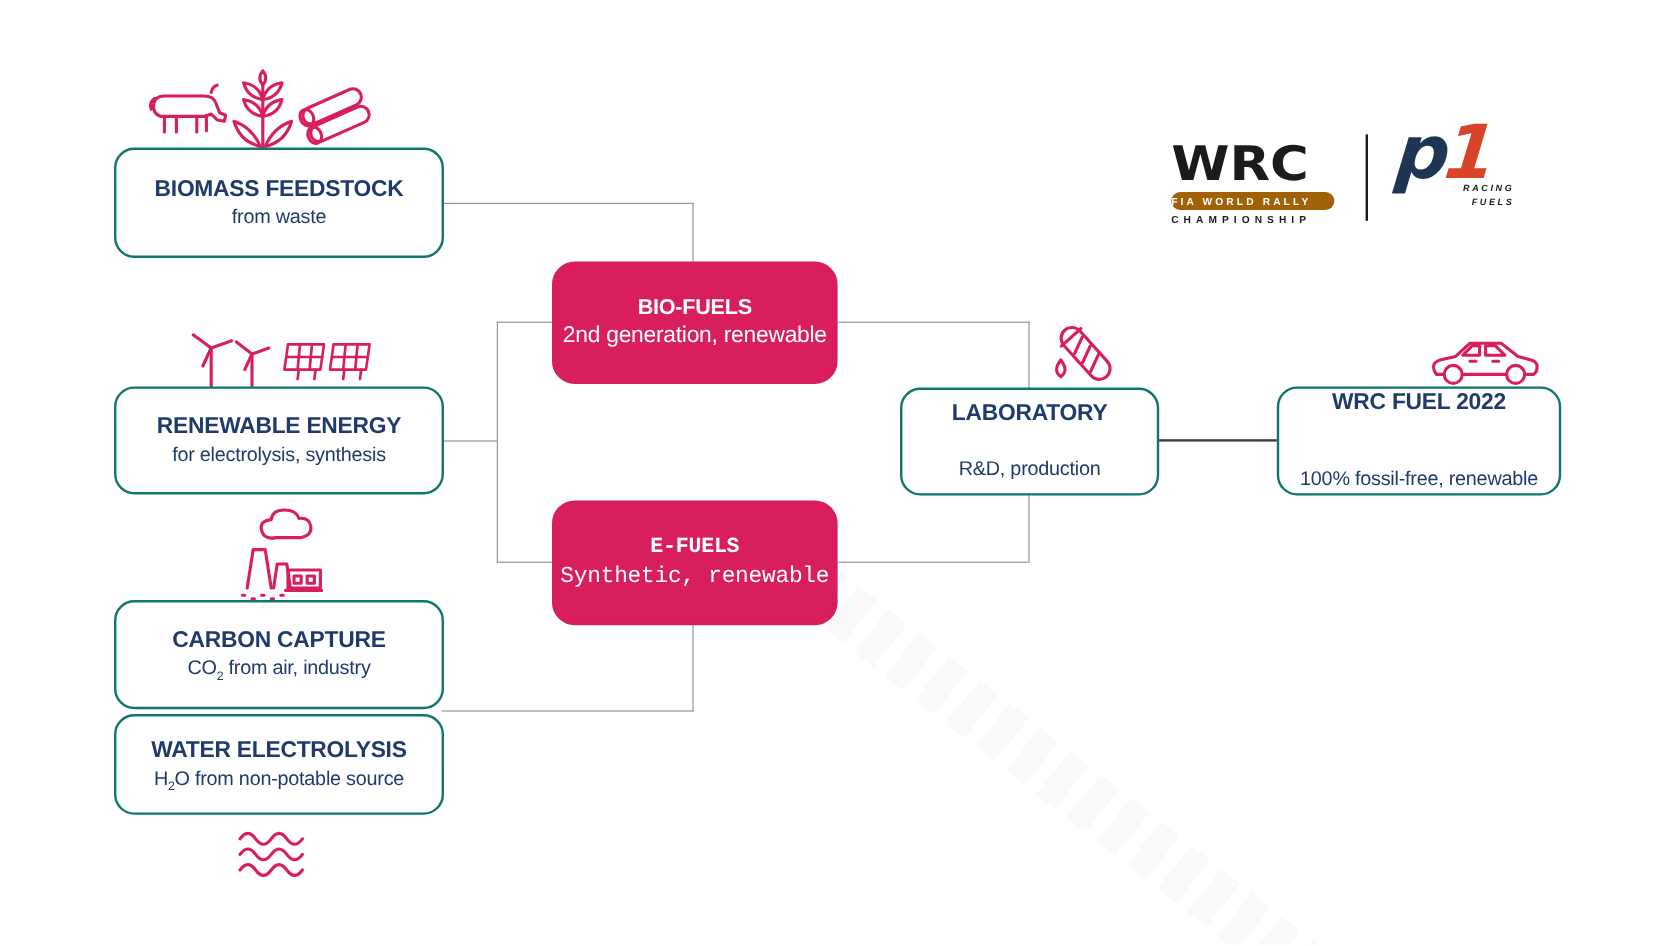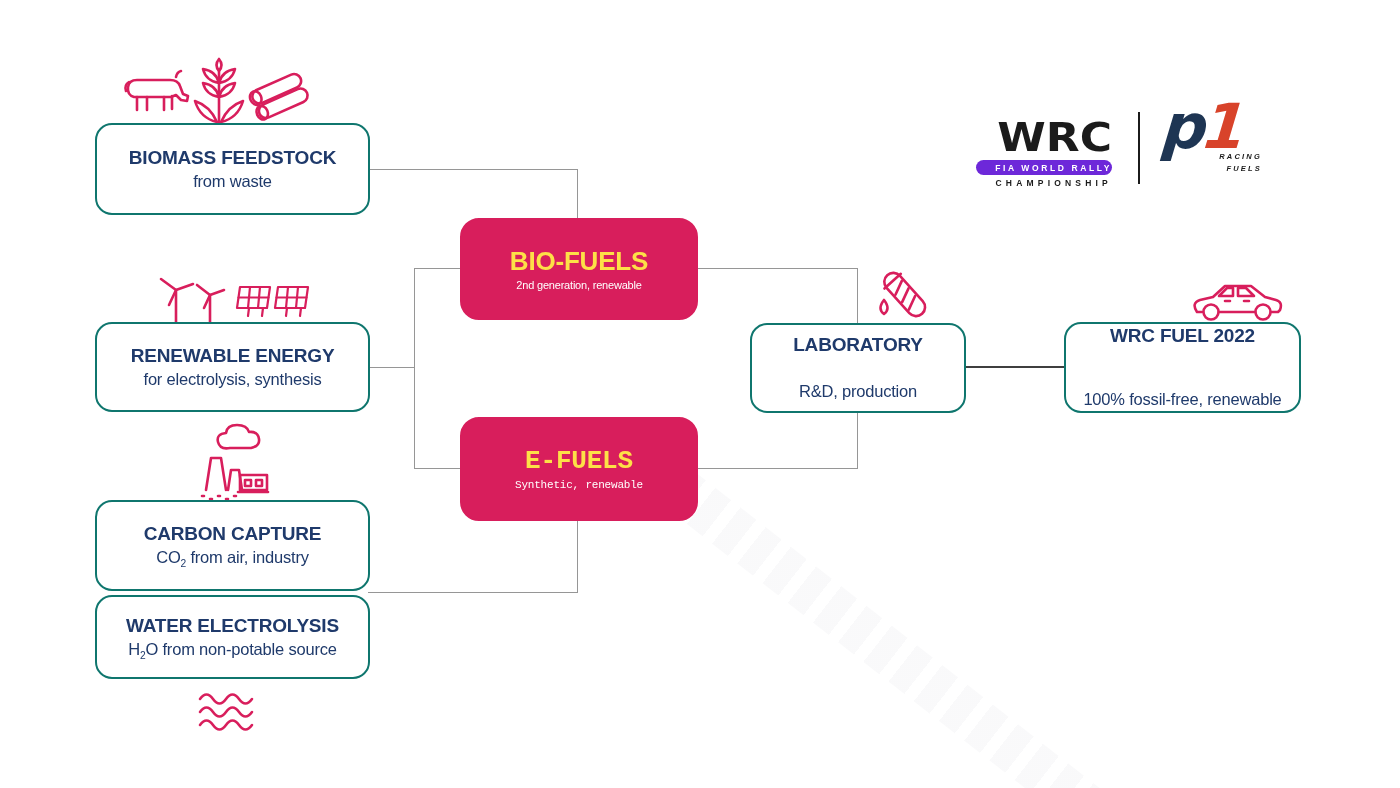--- a/index.html
+++ b/index.html
@@ -22,34 +22,34 @@
     position:absolute;background:#fff;border:2px solid #0f766e;border-radius:17px;
     display:flex;flex-direction:column;justify-content:center;align-items:center;
     text-align:center;gap:3px;box-sizing:border-box;
   }
   .node .title{
     font-weight:bold;color:#1F3A6B;font-size:19px;letter-spacing:-0.2px;line-height:1.1;
   }
   .node .sub{color:#1F3A6B;font-size:16.5px;letter-spacing:-0.2px;line-height:1.1;}
   .node .sub sub{font-size:62%;line-height:0;}
   .node.filled{background:#D81E5C;border:2px solid #D81E5C;border-radius:19px;}
-  .node.filled .title{color:#fde047;font-size:26px;}
-  .node.filled .sub{color:#ffffff;font-size:11px;}
+  .node.filled .title{color:#ffffff;font-size:18px;}
+  .node.filled .sub{color:#ffffff;font-size:19px;}
   
   .icon{position:absolute;}
   .icon svg{display:block;}
   .pinkstroke{stroke:#D81E5C;fill:none;stroke-width:2.6;stroke-linecap:round;stroke-linejoin:round;}
   
-  .wrc-logo{position:absolute;left:976px;top:118px;width:136px;text-align:right;color:#1B1B1B;}
+  .wrc-logo{position:absolute;left:976px;top:118px;width:136px;text-align:left;color:#1B1B1B;}
   .wrc-word{
     font-weight:900;font-size:44px;line-height:0.88;letter-spacing:0px;
     transform:scaleY(0.9);font-family:"DejaVu Sans",sans-serif;
   }
   .wrc-pill{
-    margin-top:3px;background:#6d28d9;color:#fff;font-size:8.5px;font-weight:bold;
+    margin-top:3px;background:#a16207;color:#fff;font-size:8.5px;font-weight:bold;
     letter-spacing:2.6px;border-radius:8px;padding:3px 0 2px 0;
   }
   .wrc-champ{margin-top:3px;font-size:8.5px;font-weight:bold;letter-spacing:4.2px;}
   .logo-divider{position:absolute;left:1138px;top:112px;width:2px;height:72px;background:#1B1B1B;}
   .p1-logo{position:absolute;left:1160px;top:90px;width:104px;height:108px;}
   .p1-word{
     position:absolute;left:4px;top:6px;font-style:italic;font-weight:900;font-size:62px;line-height:1;
     font-family:"DejaVu Sans",sans-serif;letter-spacing:-4px;transform:skewX(-6deg);
   }
   .p1-p{color:#1E3553;}

